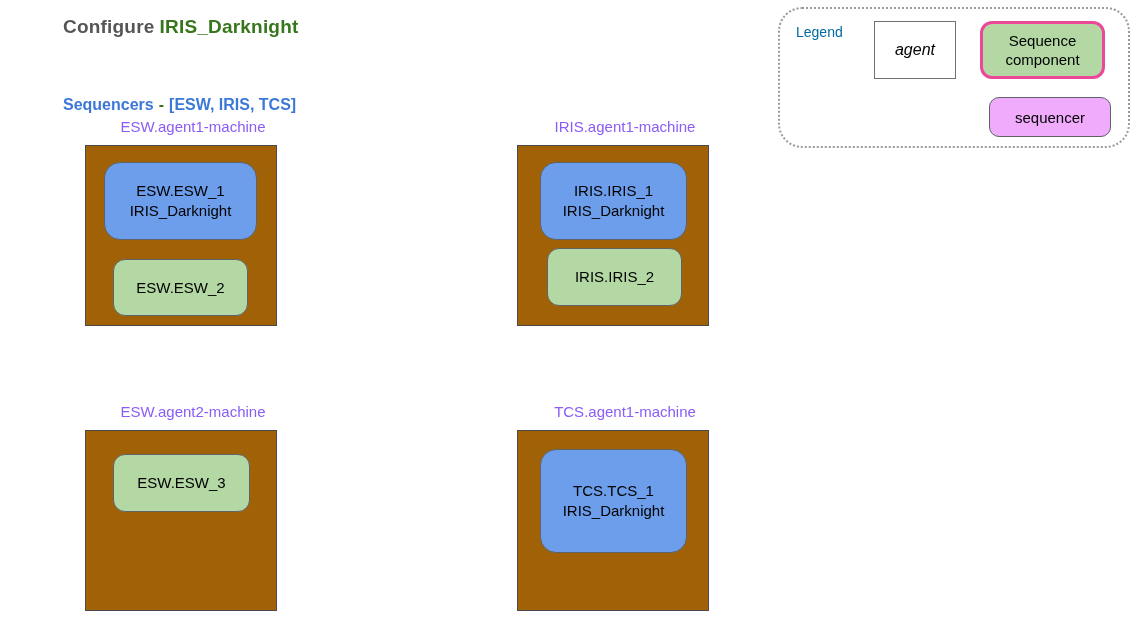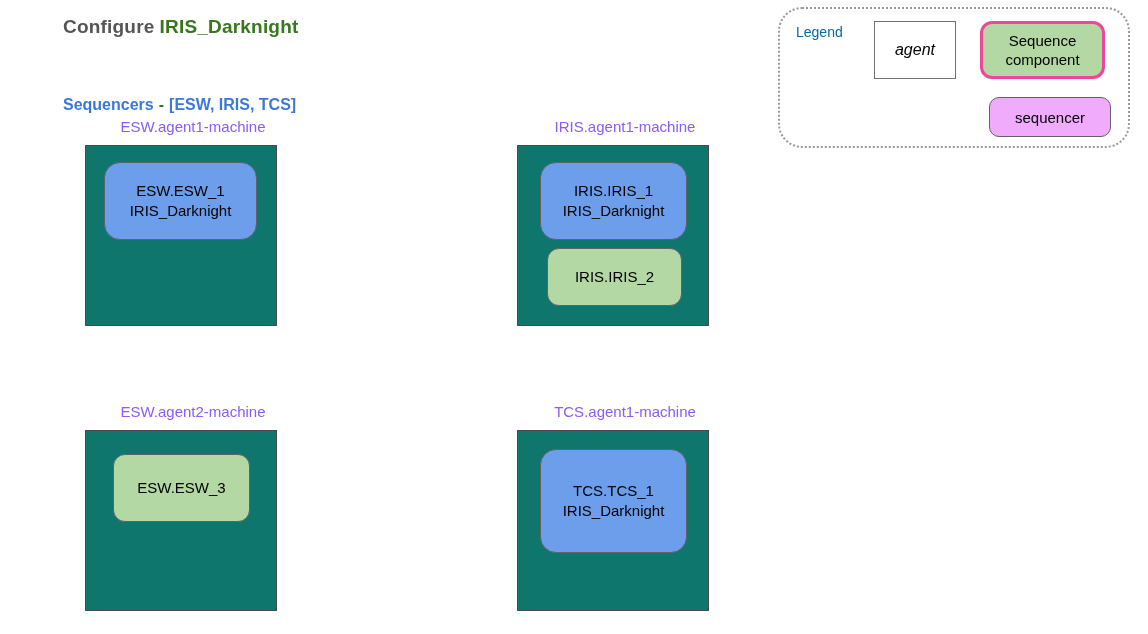--- a/index.html
+++ b/index.html
@@ -45,39 +45,39 @@
     font-size:15px;
   }
   
   .agent-group { position:absolute; width:192px; }
   .agent-label {
     position:absolute; left:12px; top:0; width:192px; text-align:center;
     font-size:15px; color:#8b5cf6;
   }
   .agent-rect {
     position:absolute; left:0; top:27px; width:192px; height:181px;
-    border:1px solid #4a4a4a; background:#0f766e;
+    border:1px solid #4a4a4a; background:#a16207;
   }
   .node {
     position:absolute; display:flex; flex-direction:column;
     align-items:center; justify-content:center; text-align:center;
     font-size:15px; line-height:20px; color:#000;
     border:1px solid #5f6368;
   }
   .node.blue  { background:#6d9eeb; border-radius:16px; }
   .node.green { background:#b3d8a3; border-radius:12px; }
   .g1 { left:85px;  top:118px; }
   .g2 { left:517px; top:118px; }
   .g3 { left:85px;  top:403px; }
   .g4 { left:517px; top:403px; }
   .g1 .node-a { left:18px; top:16px;  width:153px; height:78px; }
   .g1 .node-b { left:27px; top:113px; width:135px; height:57px; }
   .g2 .node-a { left:22px; top:16px;  width:147px; height:78px; }
   .g2 .node-b { left:29px; top:102px; width:135px; height:58px; }
-  .g3 .node-a { left:27px; top:23px;  width:137px; height:68px; }
+  .g3 .node-a { left:27px; top:23px;  width:137px; height:58px; }
   .g4 .node-a { left:22px; top:18px;  width:147px; height:104px; }
 </style>
 </head>
 <body>
 
 <div class="page-title">
   <span>Configure</span><span class="obsmode">IRIS_Darknight</span>
 </div>
 <div class="subtitle">
   <span>Sequencers</span><span class="sep">-</span><span>[ESW, IRIS, TCS]</span>
@@ -95,20 +95,23 @@
     <span>sequencer</span>
   </div>
 </div>
 
 <div class="agent-group g1">
   <div class="agent-label">ESW.agent1-machine</div>
   <div class="agent-rect">
     <div class="node blue node-a">
       <span>ESW.ESW_1</span>
       <span>IRIS_Darknight</span>
+    </div>
+    <div class="node green node-b">
+      <span>ESW.ESW_2</span>
     </div>
   </div>
 </div>
 
 <div class="agent-group g2">
   <div class="agent-label">IRIS.agent1-machine</div>
   <div class="agent-rect">
     <div class="node blue node-a">
       <span>IRIS.IRIS_1</span>
       <span>IRIS_Darknight</span>

